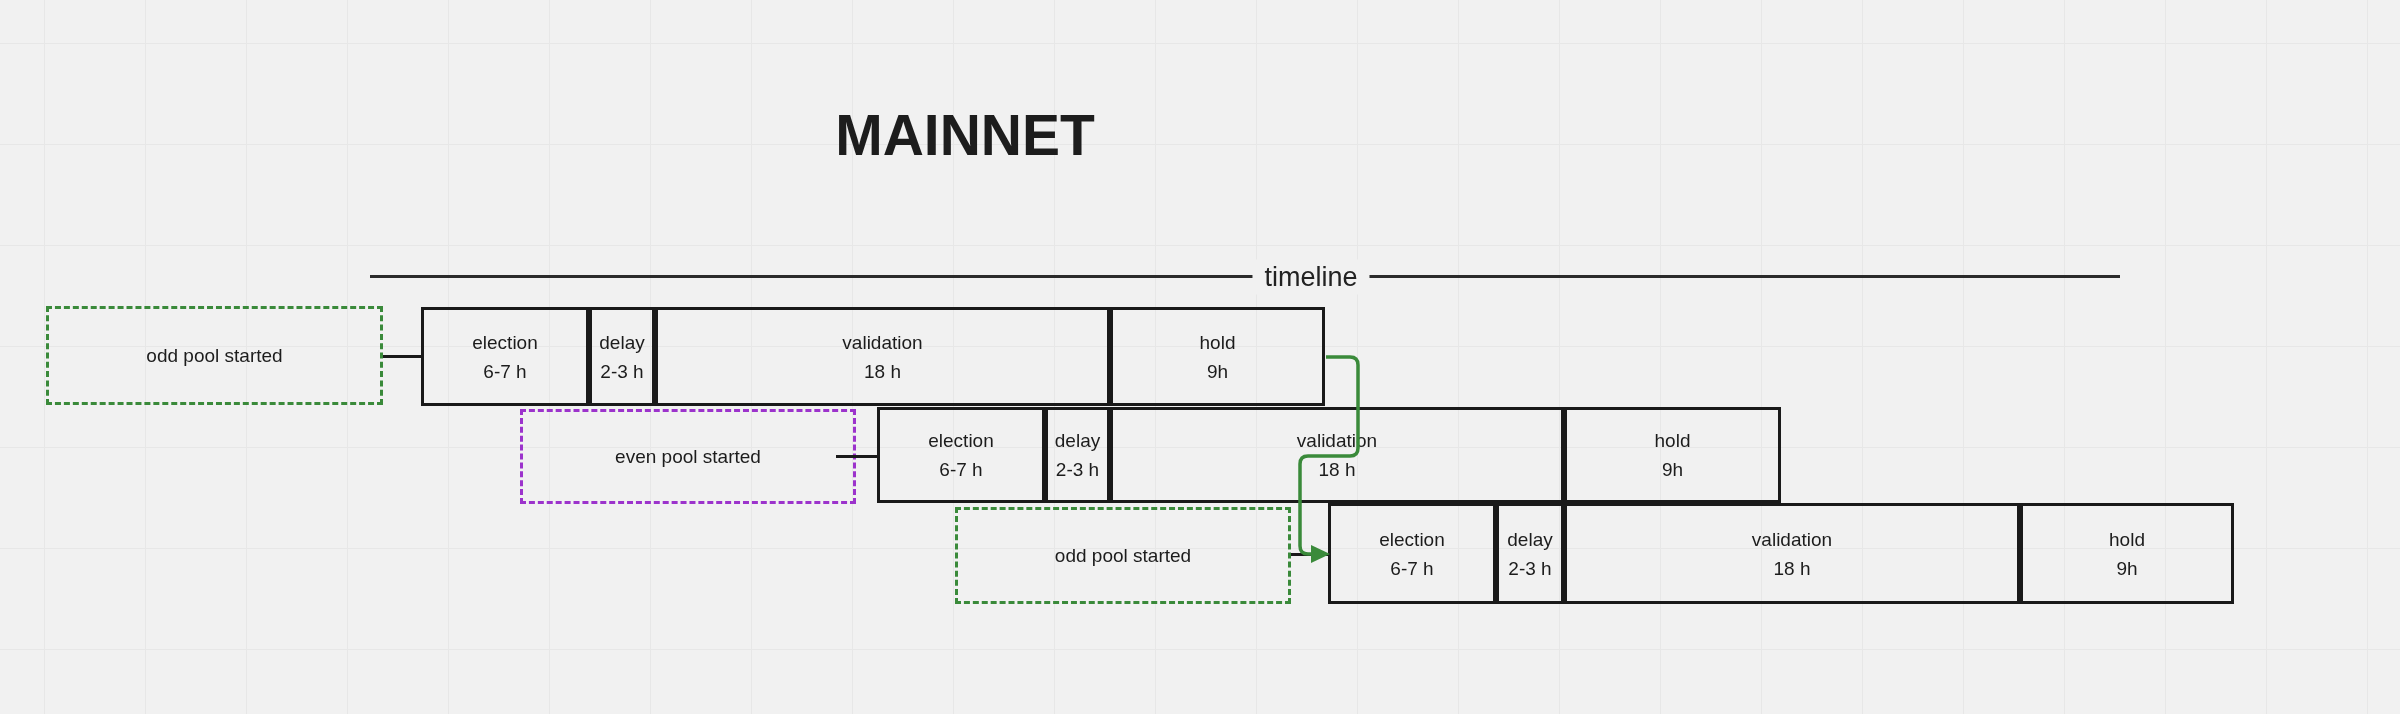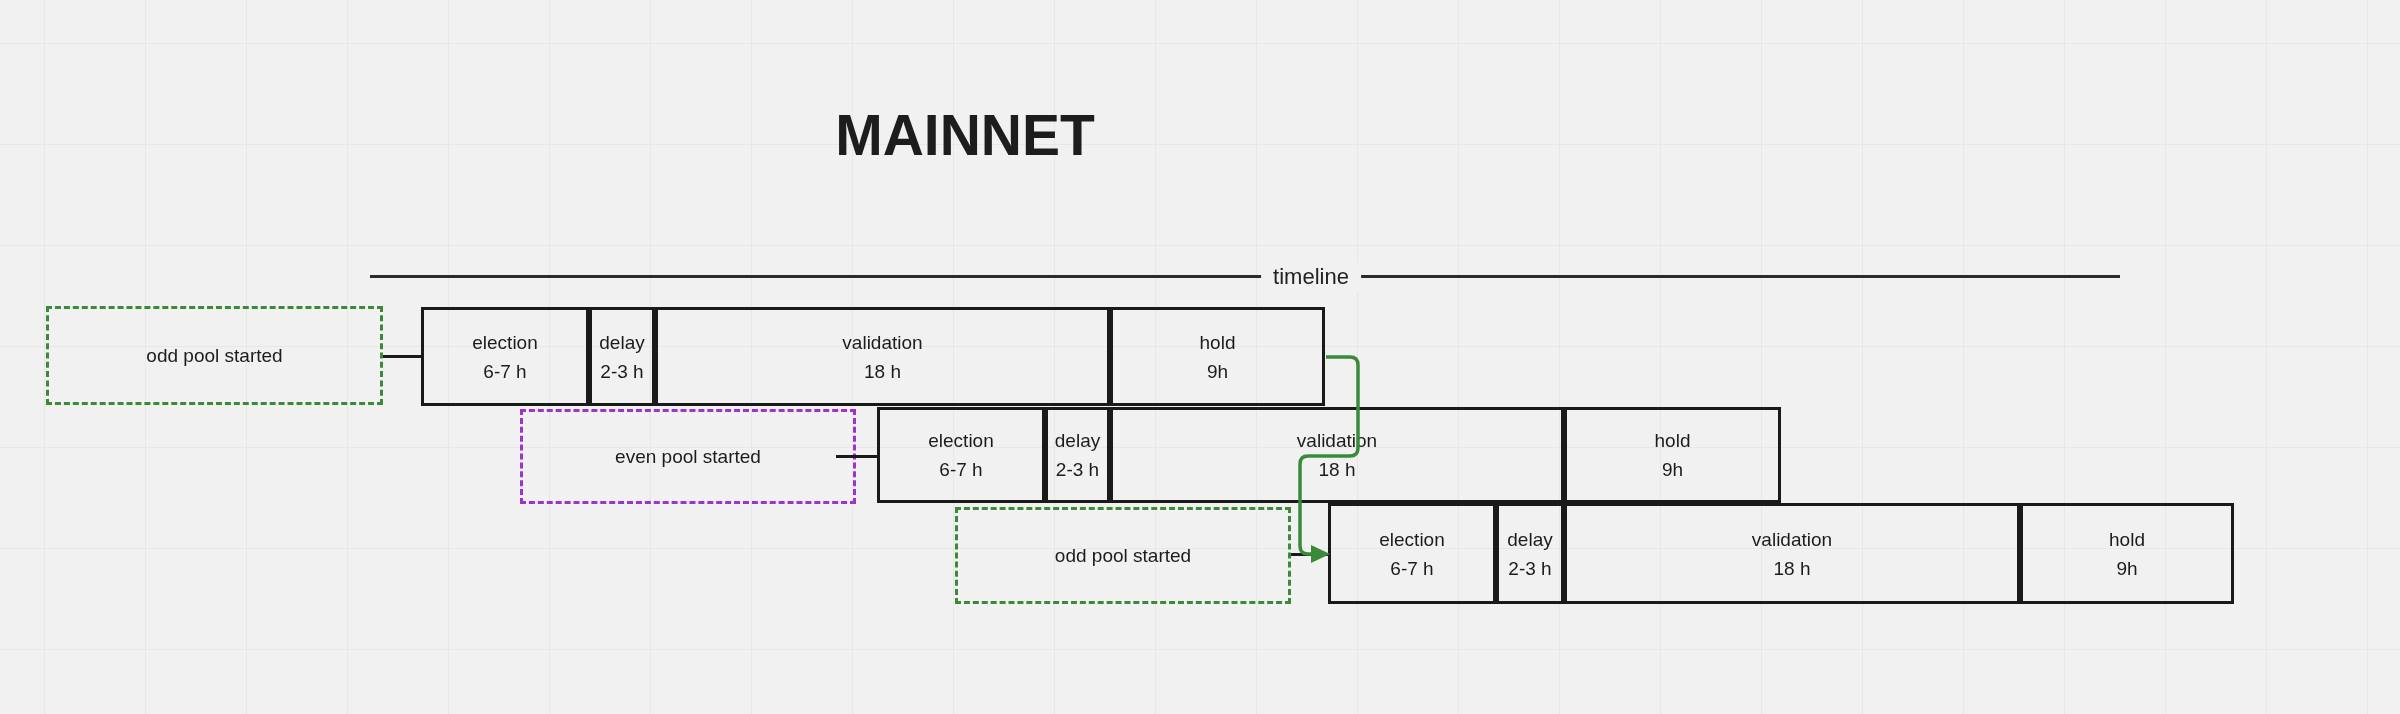--- a/index.html
+++ b/index.html
@@ -24,21 +24,21 @@
   }
   .tl-line{
     position:absolute;left:370px;top:275px;width:1750px;height:3px;
     background:#2b2b2b;
   }
   .tl-label{
     position:absolute;left:1311px;top:277px;
     transform:translate(-50%,-50%);
     background:#f1f1f1;
     padding:2px 12px;
-    font-size:22px;color:#222;
+    font-size:27px;color:#222;
     white-space:nowrap;
   }
   .phase{
     position:absolute;
     box-sizing:border-box;
     border:3px solid #1a1a1a;
     display:flex;flex-direction:column;
     align-items:center;justify-content:center;
     font-size:19px;line-height:29px;
     text-align:center;

